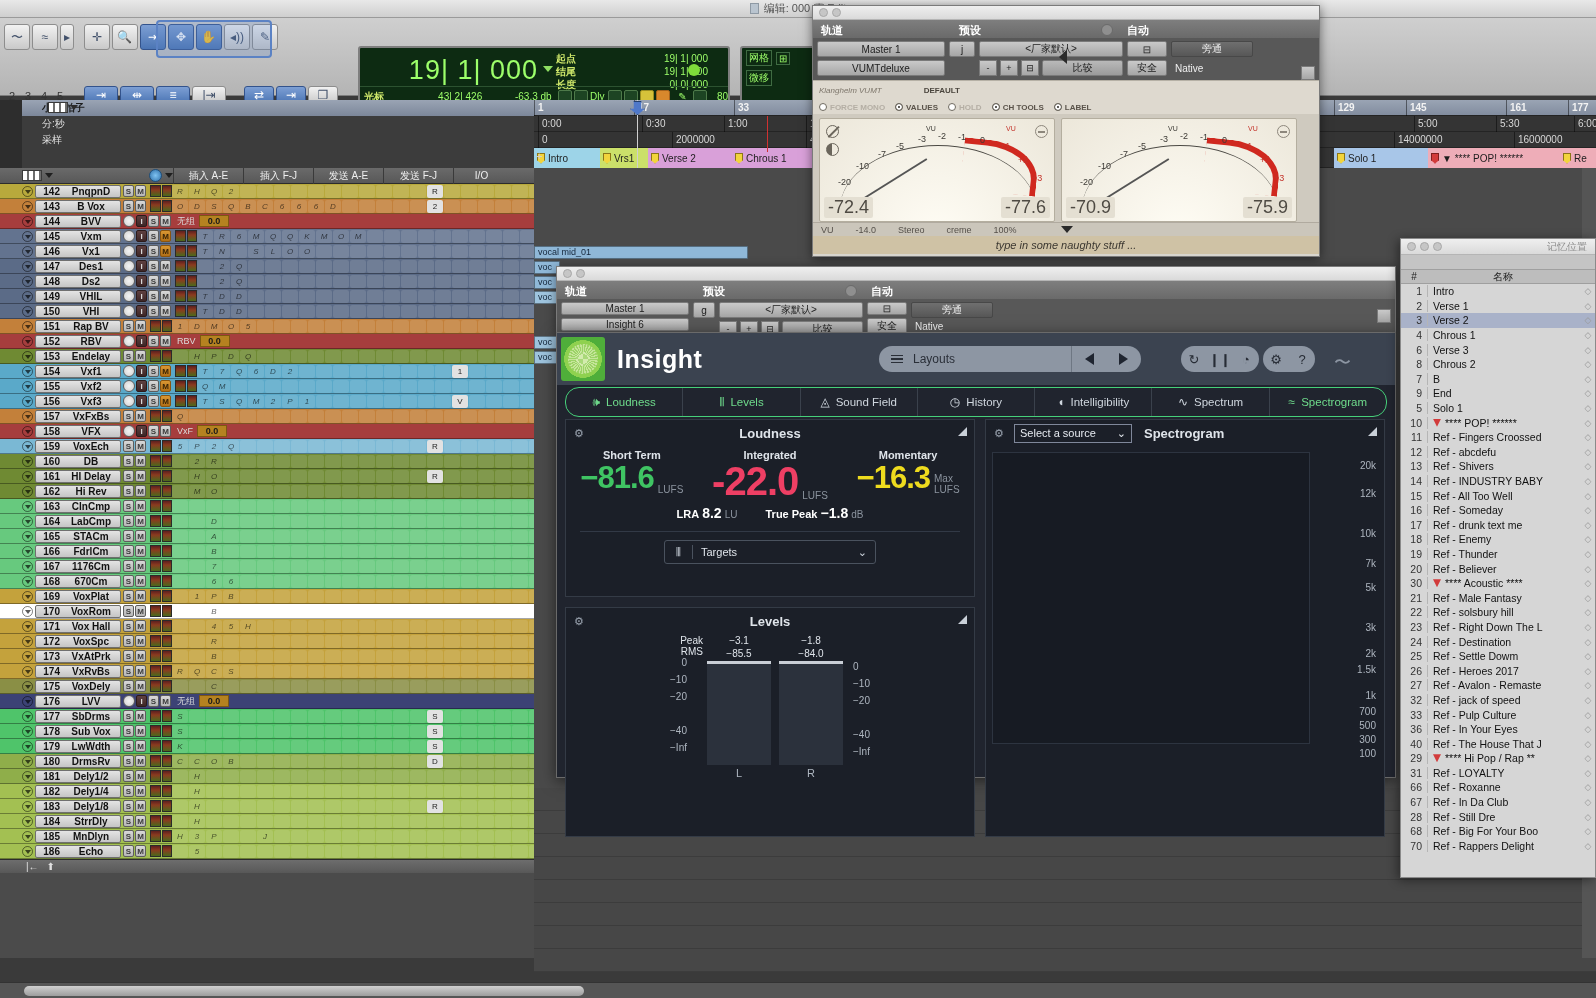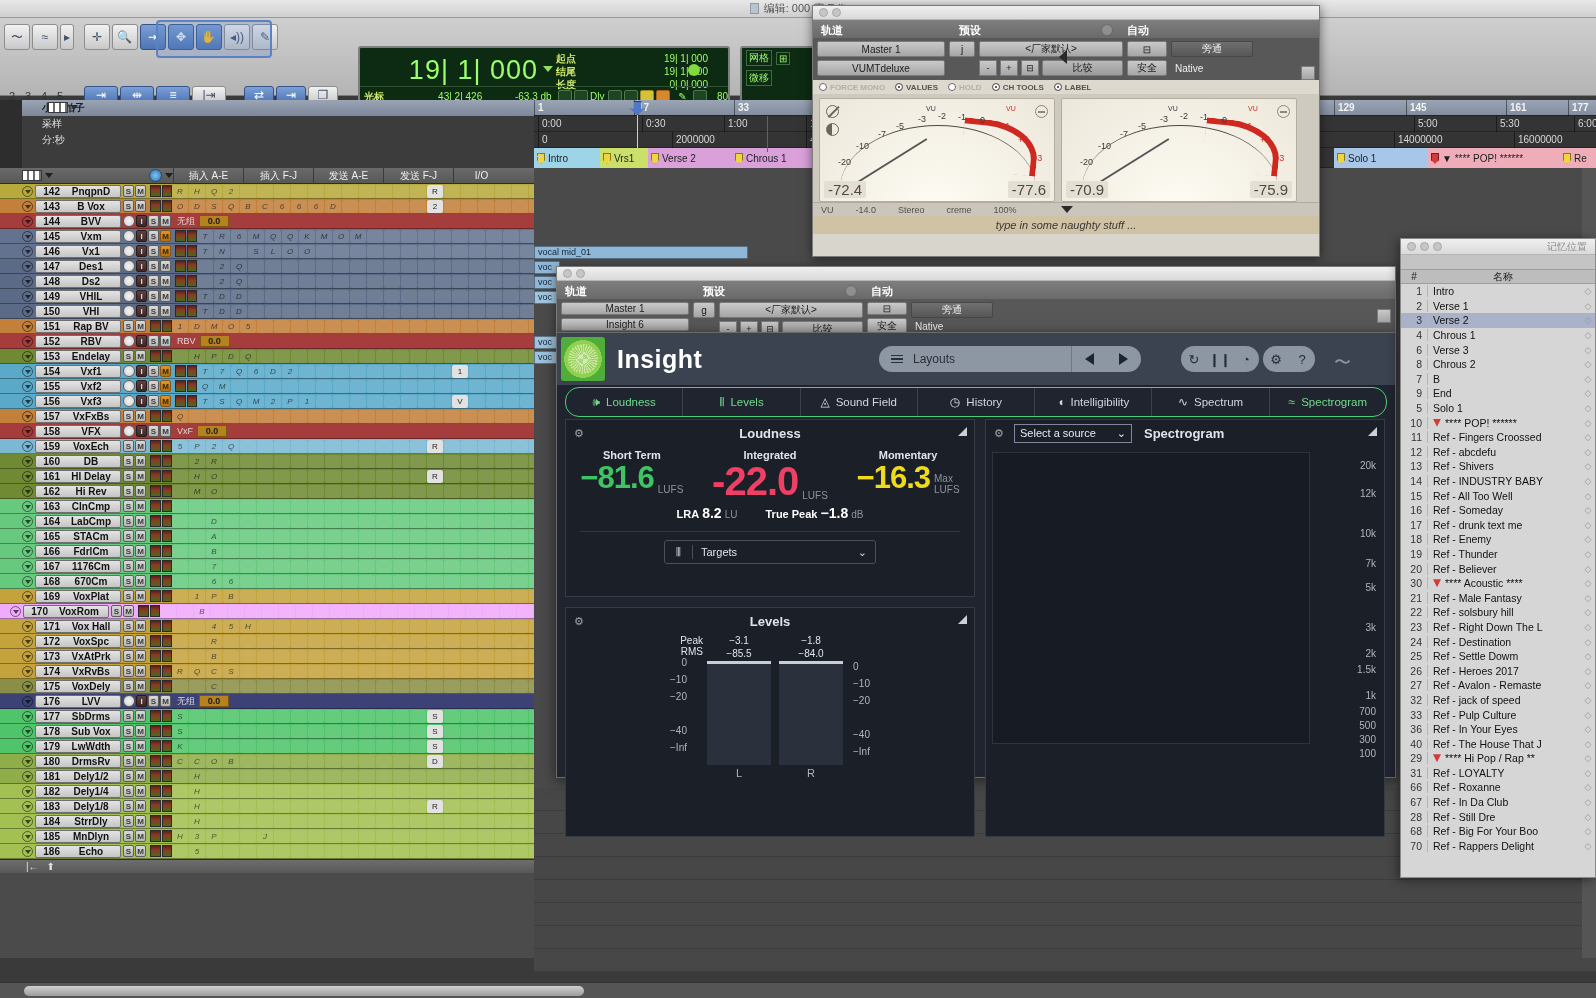--- a/index.html
+++ b/index.html
@@ -211,21 +211,21 @@
   .radio{display:flex;align-items:center;gap:3px;font-size:8px;font-weight:bold;color:#5a534a;}
   .radio i{width:8px;height:8px;border-radius:50%;border:1px solid #6f6a60;background:#fff;display:block;}
   .radio.on i{background:#2e2b26;box-shadow:inset 0 0 0 2px #fff;}
   .radio.dim{color:#b4aea4;}
   .vu-pair{display:flex;gap:6px;padding:4px 6px 0;background:#cfcabf;}
   .vu-face{
     width:236px;height:104px;position:relative;
     background:radial-gradient(ellipse at 50% 120%,#fffdf5,#ece7da);
     border:1px solid #b4ae9f;border-radius:2px;overflow:hidden;
   }
-  .vu-val{position:absolute;bottom:3px;font-size:15px;color:#4e4a43;background:#e4dfd2;
+  .vu-val{position:absolute;bottom:3px;font-size:18px;color:#4e4a43;background:#e4dfd2;
     padding:0 4px;border-radius:2px;}
   .vu-val.l{left:4px;} .vu-val.r{right:4px;}
   .vu-needle{position:absolute;left:22px;bottom:8px;width:100px;height:2px;background:#555;
     transform-origin:left center;transform:rotate(-32deg);}
   .vu-tick{position:absolute;font-size:9px;color:#3c3a35;}
   .vu-red{position:absolute;right:16px;top:22px;width:76px;height:52px;
     border-top:6px solid #d0281f;border-right:6px solid #d0281f;
     border-radius:0 70% 0 0;transform:rotate(6deg);}
   .vu-arc{position:absolute;left:20px;top:26px;width:196px;height:64px;
     border-top:1.5px solid #4a4843;border-radius:50%/100% 100% 0 0;}
@@ -433,24 +433,24 @@
 </div>
 
 <div class="ruler">
   <div class="ruler-names">
     <div class="rn-row top">
       <span class="rn-icon"></span>
       <span class="rn-caret"></span>
       <span>小节|拍子</span>
     </div>
     <div class="rn-row">
+      <span>分:秒</span>
+      </div>
+    <div class="rn-row">
       <span>采样</span>
-      </div>
-    <div class="rn-row">
-      <span>分:秒</span>
       </div>
   </div>
   <div class="ruler-main">
     <div class="rm-row bars" id="row-bars">
         <div class="rm-tick" style="left: 0px;">1</div>
         <div class="rm-tick" style="left: 100px;">17</div>
         <div class="rm-tick" style="left: 200px;">33</div>
         <div class="rm-tick" style="left: 300px;">49</div>
         <div class="rm-tick" style="left: 400px;">65</div>
         <div class="rm-tick" style="left: 500px;">81</div>
@@ -1596,21 +1596,21 @@
           <span class="ins-cell" style="background: rgba(255, 255, 255, 0.13);"></span>
           <span class="ins-cell" style="background: rgba(255, 255, 255, 0.13);"></span>
           <span class="ins-cell" style="background: rgba(255, 255, 255, 0.13);"></span>
           <span class="ins-cell" style="background: rgba(255, 255, 255, 0.13);"></span>
           <span class="ins-cell" style="background: rgba(255, 255, 255, 0.13);"></span>
           <span class="ins-cell" style="background: rgba(255, 255, 255, 0.13);"></span>
           <span class="ins-cell" style="background: rgba(255, 255, 255, 0.13);"></span>
           <span class="ins-cell" style="background: rgba(255, 255, 255, 0.13);"></span>
         </span>
       </div>
-      <div class="tr-row" style="background: #f0abfc; justify-content: flex-end;">
+      <div class="tr-row" style="background: #ffffff;">
         <span class="tr-arrow">
           <i></i>
         </span>
         <span class="tr-name">
           <span class="num">170</span>
           <span class="nm">VoxRom</span>
         </span>
         <span class="tr-btns">
           <span class="tbx">S</span>
           <span class="tbx">M</span>
@@ -2338,20 +2338,24 @@
     </div>
     <div class="pw-col" style="width:40px">
       <div class="pw-btn">⊟</div>
       <div class="pw-btn">安全</div>
     </div>
     <div class="pw-col" style="width:82px">
       <div class="pw-btn dark">旁通</div>
       <div class="pw-btn dark" style="background:none;border:none;justify-content:flex-start;padding-left:4px">Native</div>
     </div>
     <div class="vumt-right-box"></div>
+  </div>
+  <div class="vumt-strip">
+    <span style="font-style:italic;font-size:8px">Klanghelm VUMT</span>
+    <span style="font-weight:bold;color:#4a453d;margin-left:34px">DEFAULT</span>
   </div>
   <div class="vumt-strip" style="height:14px;border-top:none;gap:10px" id="vumt-opts">
       <span class="radio dim">
         <i></i>
         <span>FORCE MONO</span>
       </span>
       <span class="radio on">
         <i></i>
         <span>VALUES</span>
       </span>

